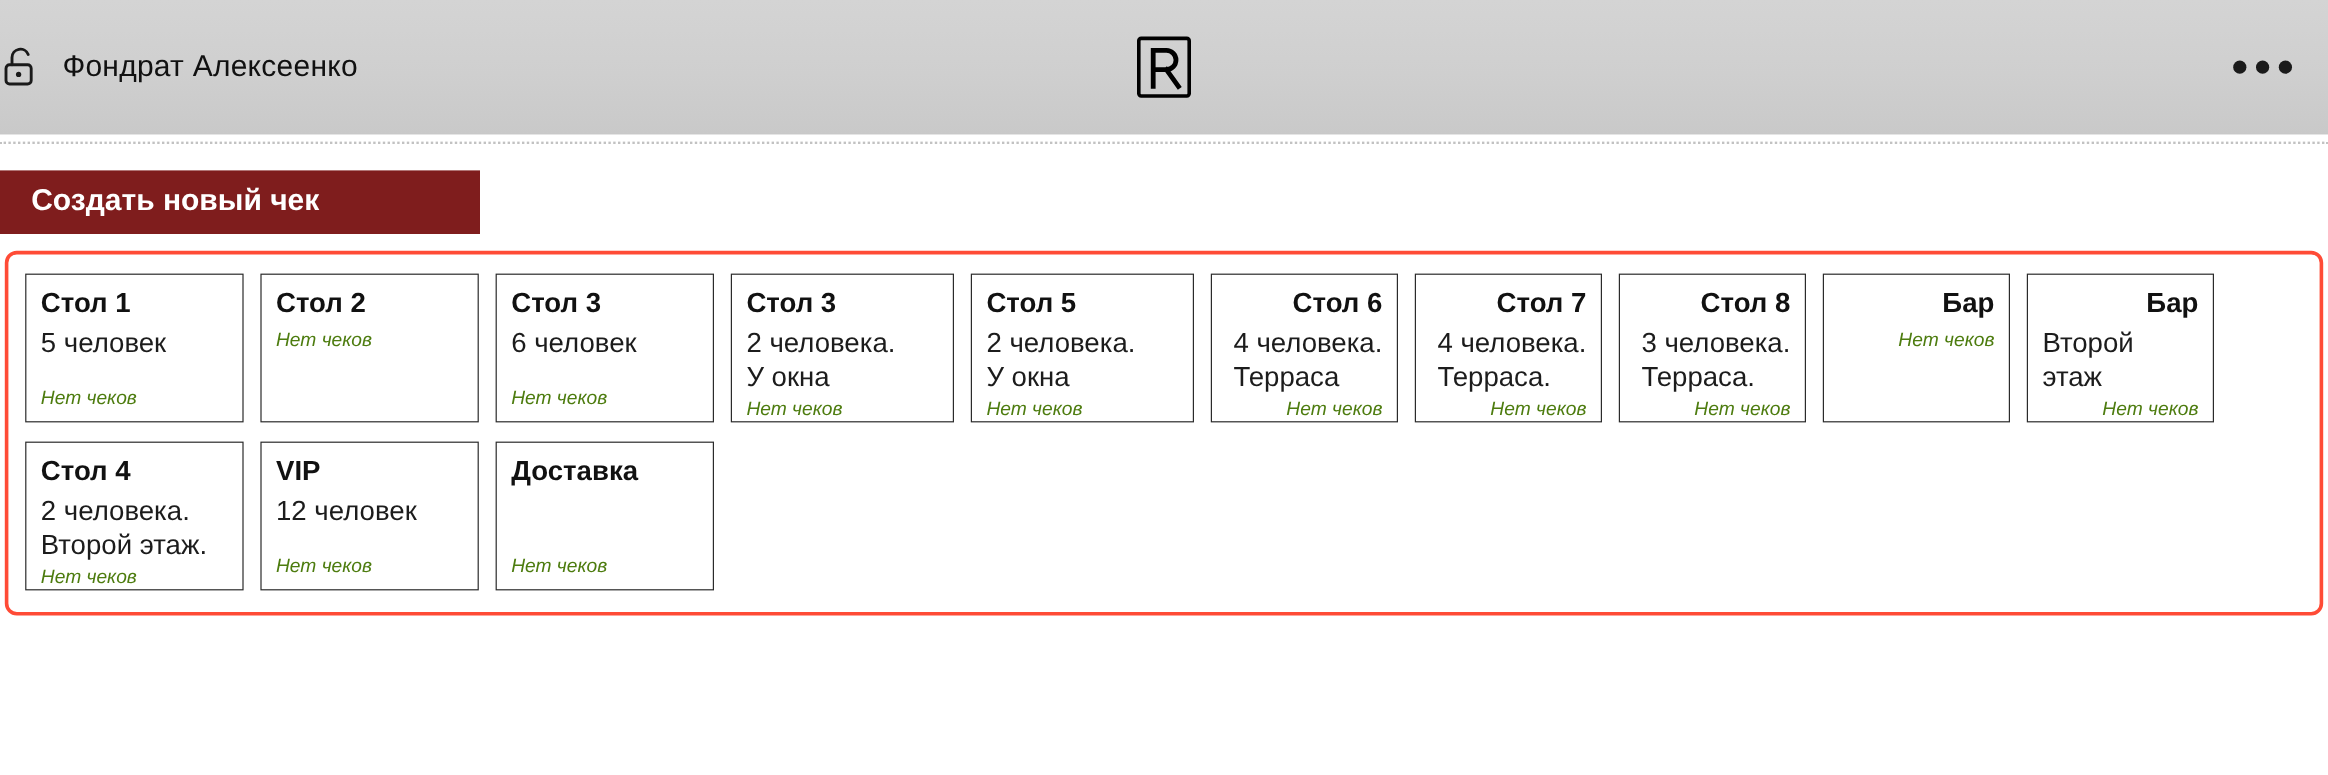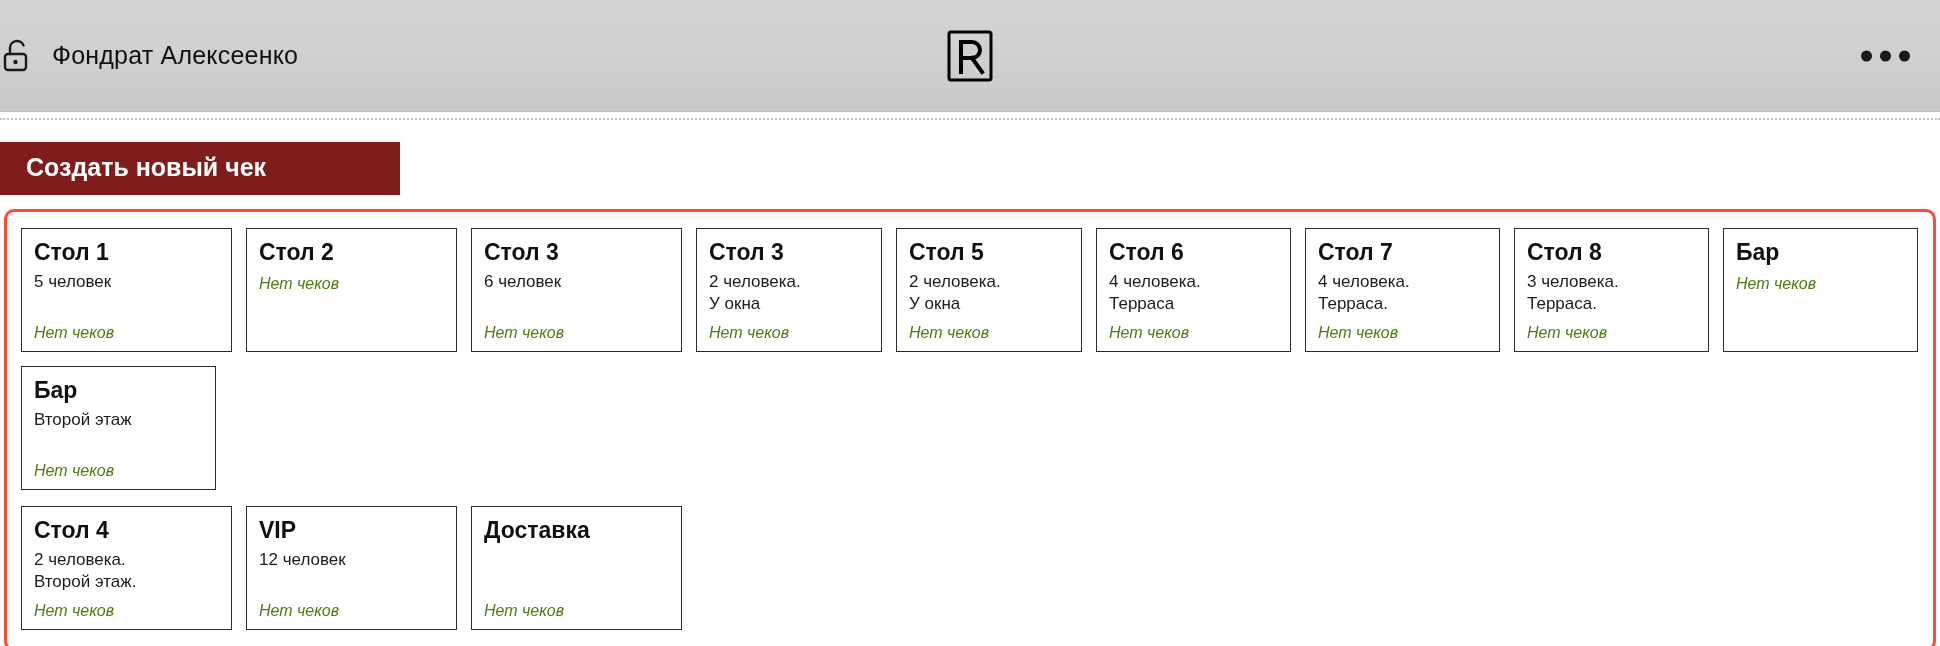--- a/index.html
+++ b/index.html
@@ -100,37 +100,37 @@
   }
   .table-card .t-name {
     font-size: 23px;
     font-weight: bold;
     color: #111111;
     line-height: 1.15;
     margin-bottom: 6px;
     white-space: nowrap;
   }
   .table-card .t-desc {
-    font-size: 17px;
+    font-size: 23px;
     color: #1c1c1c;
     line-height: 1.25;
     white-space: pre-line;
     flex: 1 1 auto;
   }
   .table-card .t-status {
     font-size: 16px;
     font-style: italic;
     color: #4d7c0f;
     margin-top: 4px;
   }
 
   
-  .w-small { width: 211px; }
+  .w-small { width: 182px; }
   .w-mid   { width: 186px; }
-  .w-wide  { width: 195px; }
+  .w-wide  { width: 156px; align-items: flex-end; }
 
   .tables-row-2 { margin-top: 16px; }
 </style>
 </head>
 <body>
 
 <div class="topbar">
   <div class="topbar-left">
     <span class="lock-icon">
       <svg viewBox="0 0 34 38" width="34" height="38" aria-hidden="true">

